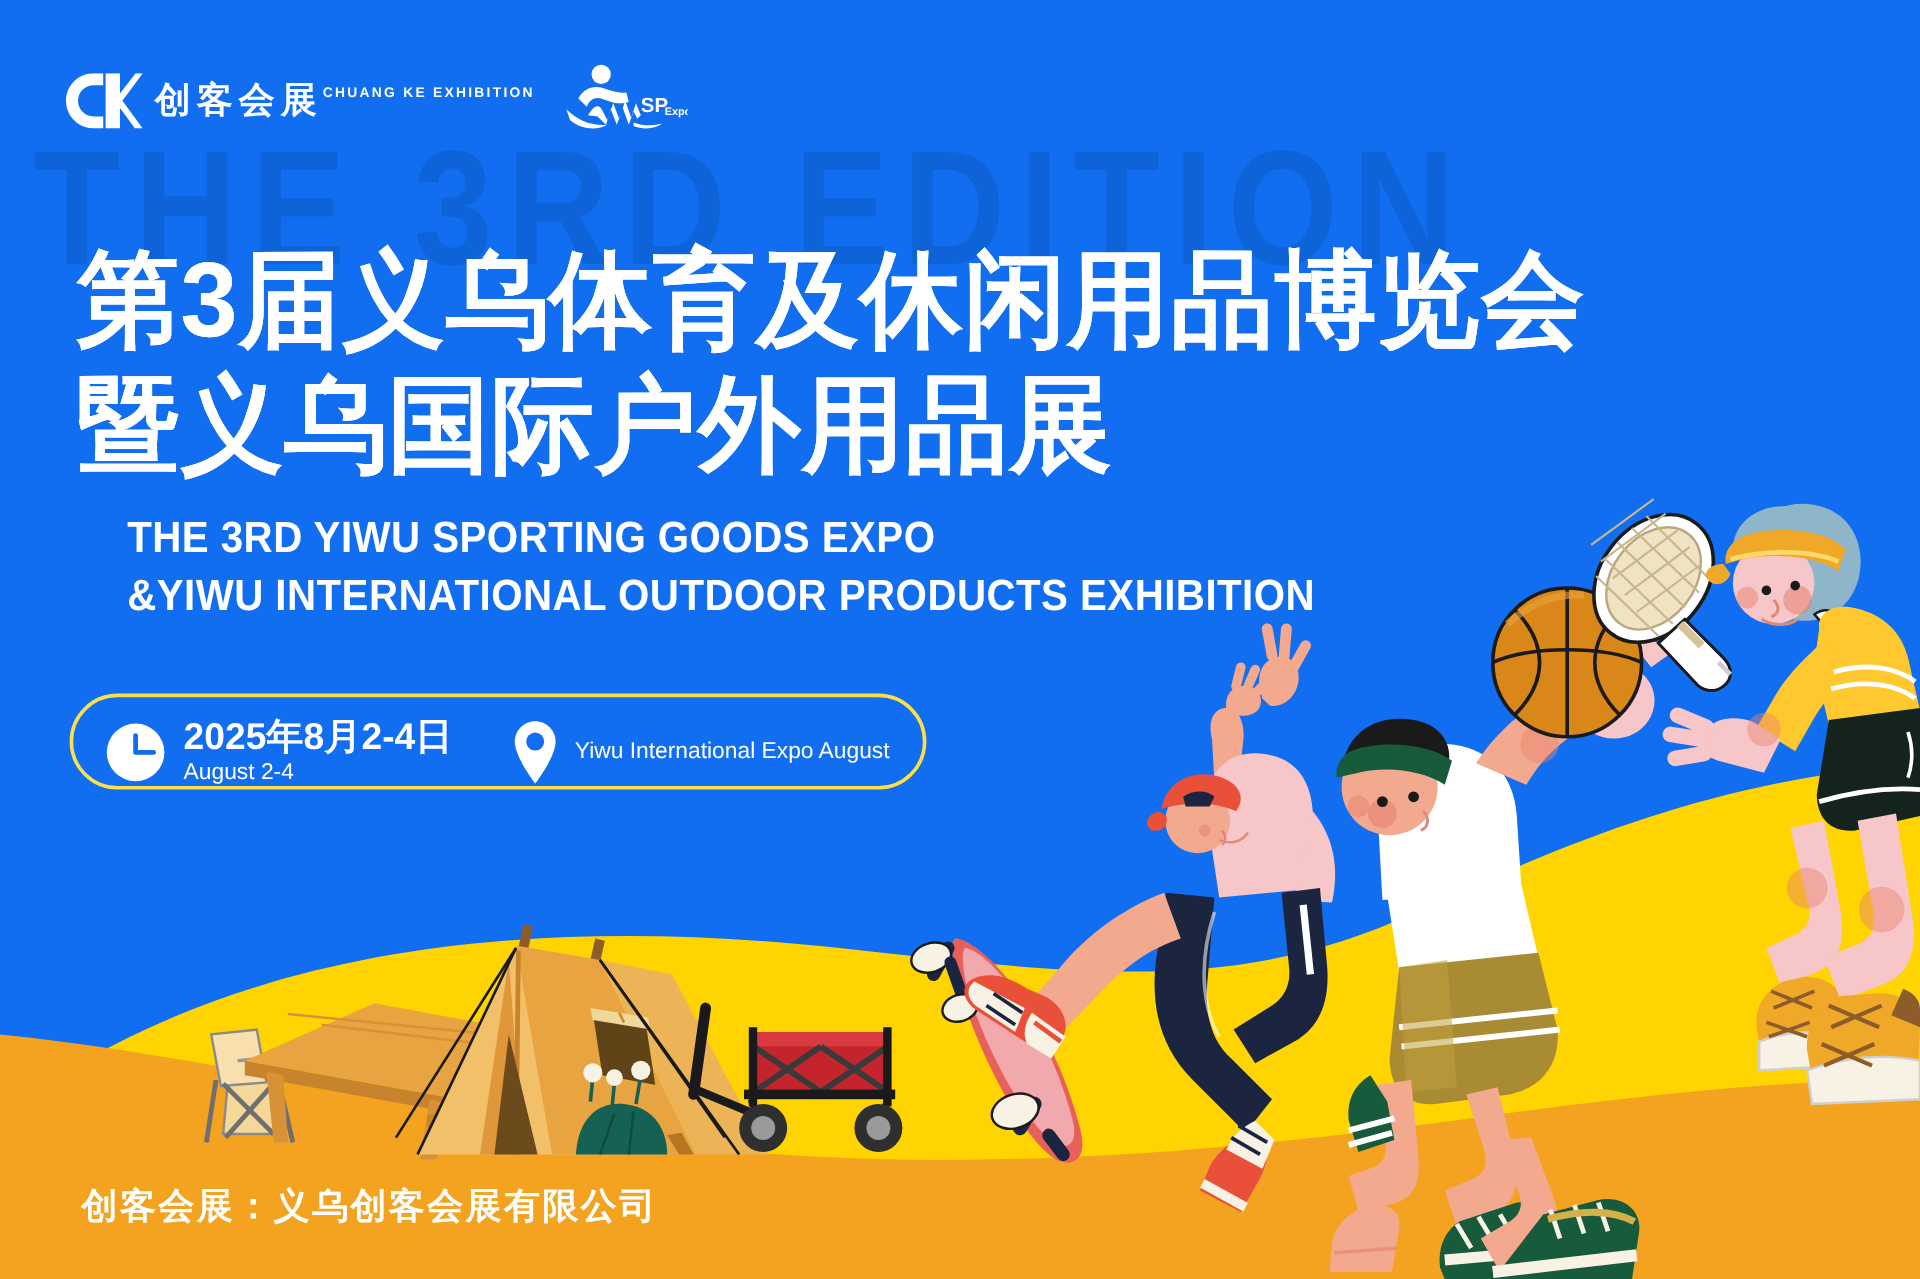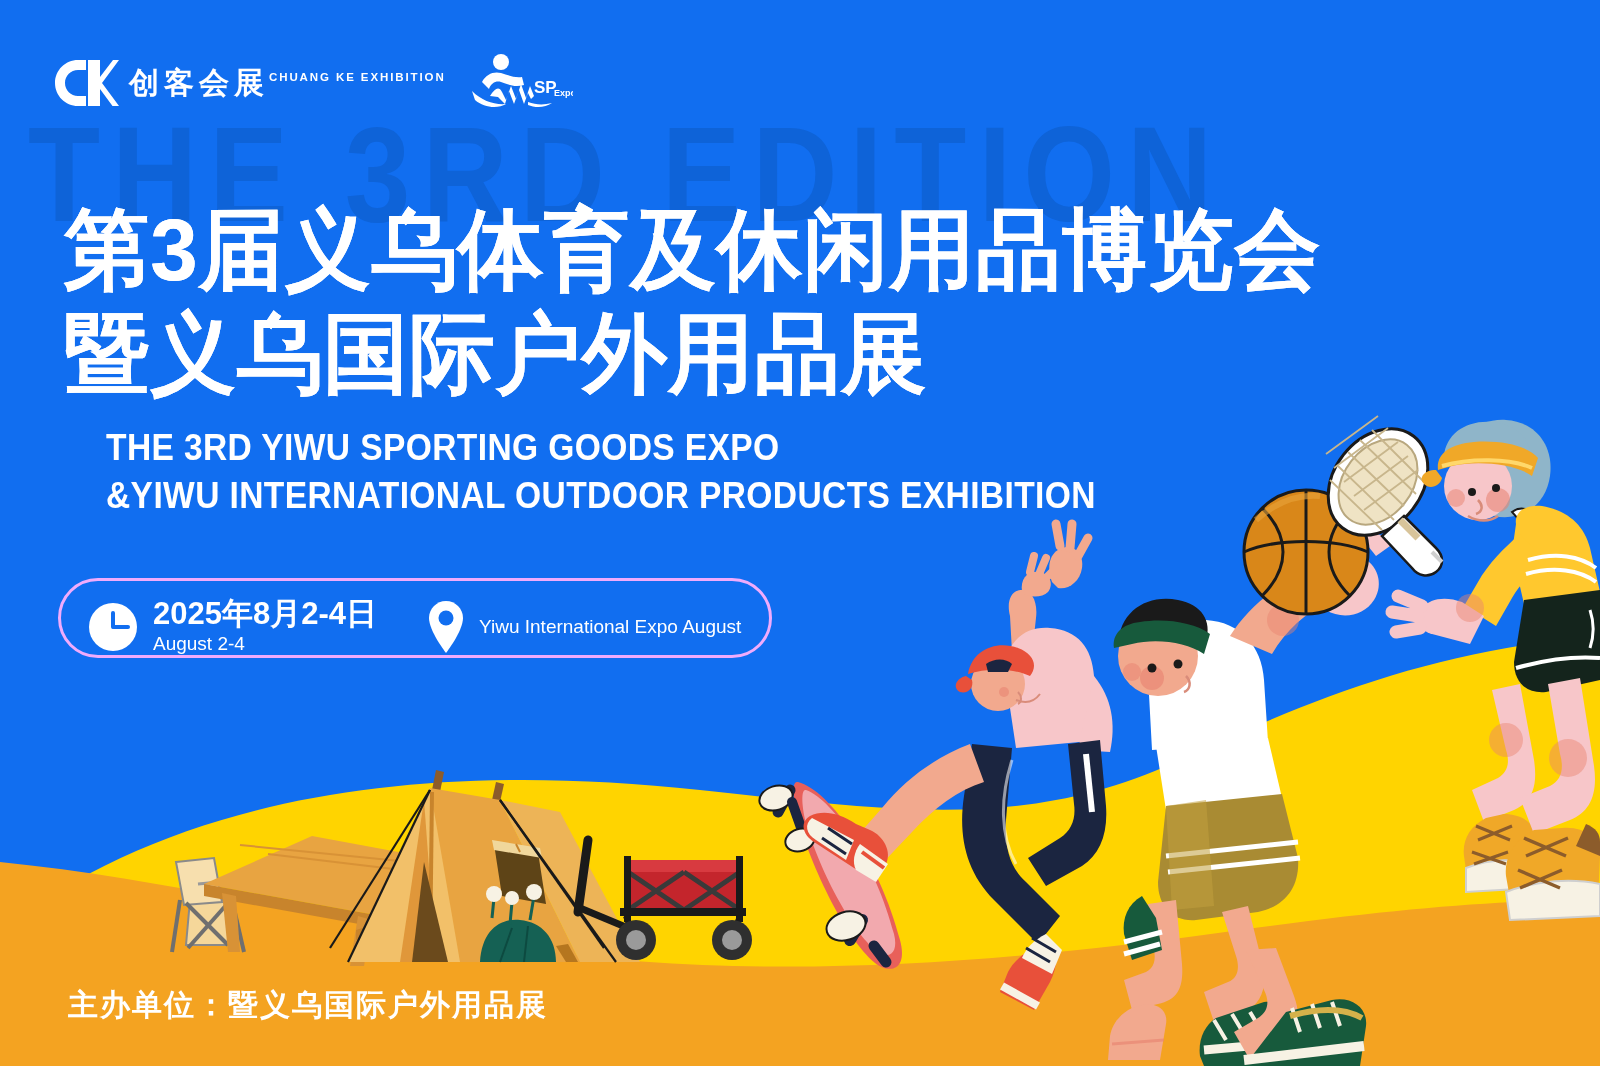--- a/index.html
+++ b/index.html
@@ -65,21 +65,21 @@
     white-space:nowrap;
     transform:scaleX(0.92);
     transform-origin:left center;
   }
 
   
   .pill {
     position:absolute;
     left:58px; top:578px;
     height:80px;
-    border:3px solid #f0abfc;
+    border:3px solid #fde047;
     border-radius:40px;
     display:flex;
     align-items:center;
     padding:17px 28px 0 26px;
     gap:22px;
   }
   .pill-item { display:flex; align-items:center; gap:14px; }
   .pill-texts { display:flex; flex-direction:column; justify-content:center; }
   .pill-cn { color:#fff; font-size:31px; font-weight:bold; line-height:1.06; white-space:nowrap; letter-spacing:0px; }
   .pill-en { color:#fff; font-size:19px; font-weight:normal; line-height:1.2; white-space:nowrap; margin-top:2px; }
@@ -387,15 +387,15 @@
       <path d="M1580,678 L1594,766 C1598,794 1590,812 1570,820 L1534,834 L1520,798 L1550,786 C1562,780 1564,768 1560,754 L1548,684 Z" fill="#F7C6C9"></path>
       <circle cx="1568" cy="758" r="19" fill="#E8826F" opacity="0.45"></circle>
       <path d="M1534,830 C1514,840 1504,858 1506,876 L1512,910 L1598,900 L1600,856 C1600,838 1584,826 1562,828 Z" fill="#F0A828"></path>
       <path d="M1506,892 C1538,880 1572,878 1600,884 L1600,916 L1510,920 Z" fill="#F7F2E4" stroke="#CFCFCF" stroke-width="2"></path>
       <path d="M1524,838 L1566,856 M1526,856 L1568,838 M1518,870 L1560,888 M1520,888 L1562,870" stroke="#8C5C2B" stroke-width="3.5"></path>
       <path d="M1586,824 C1596,828 1600,834 1600,842 L1600,856 L1576,846 Z" fill="#8C5C2B"></path>
     </g>
 
   </svg>
 
-  <div class="organizer">主办单位：暨义乌国际户外用品展</div>
+  <div class="organizer">创客会展：义乌创客会展有限公司</div>
 
 </div>
 
 </body></html>

